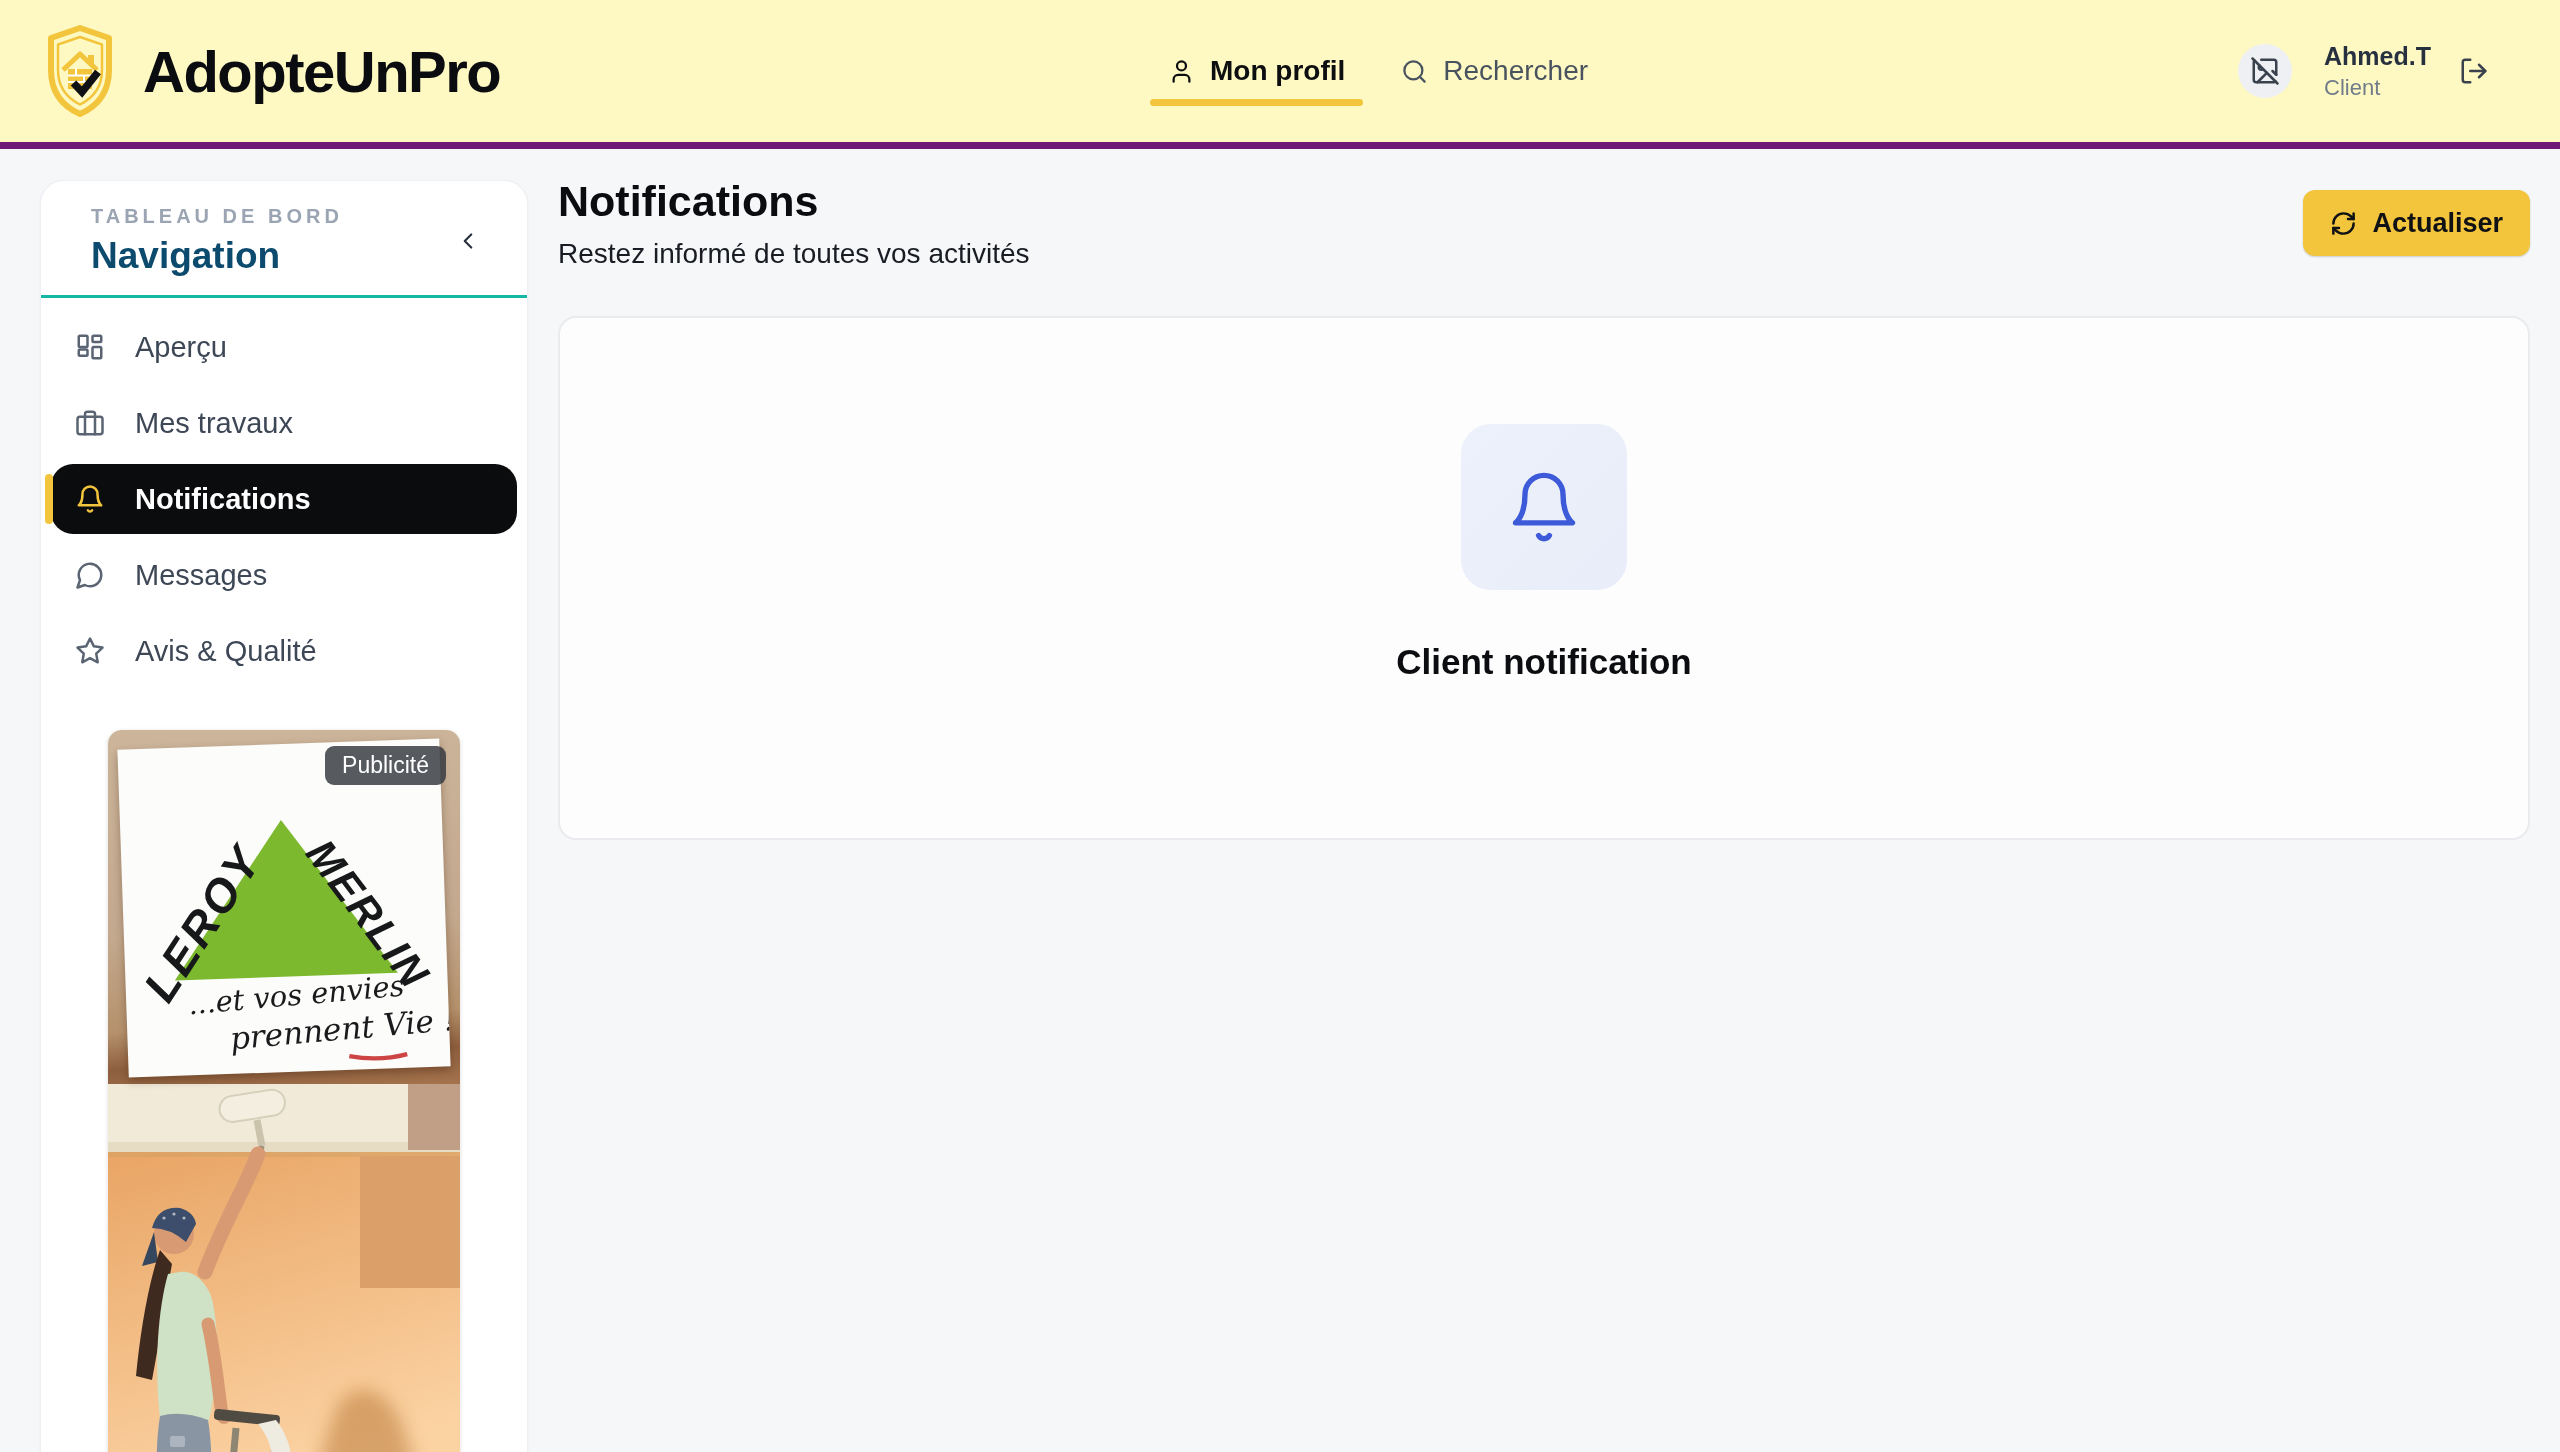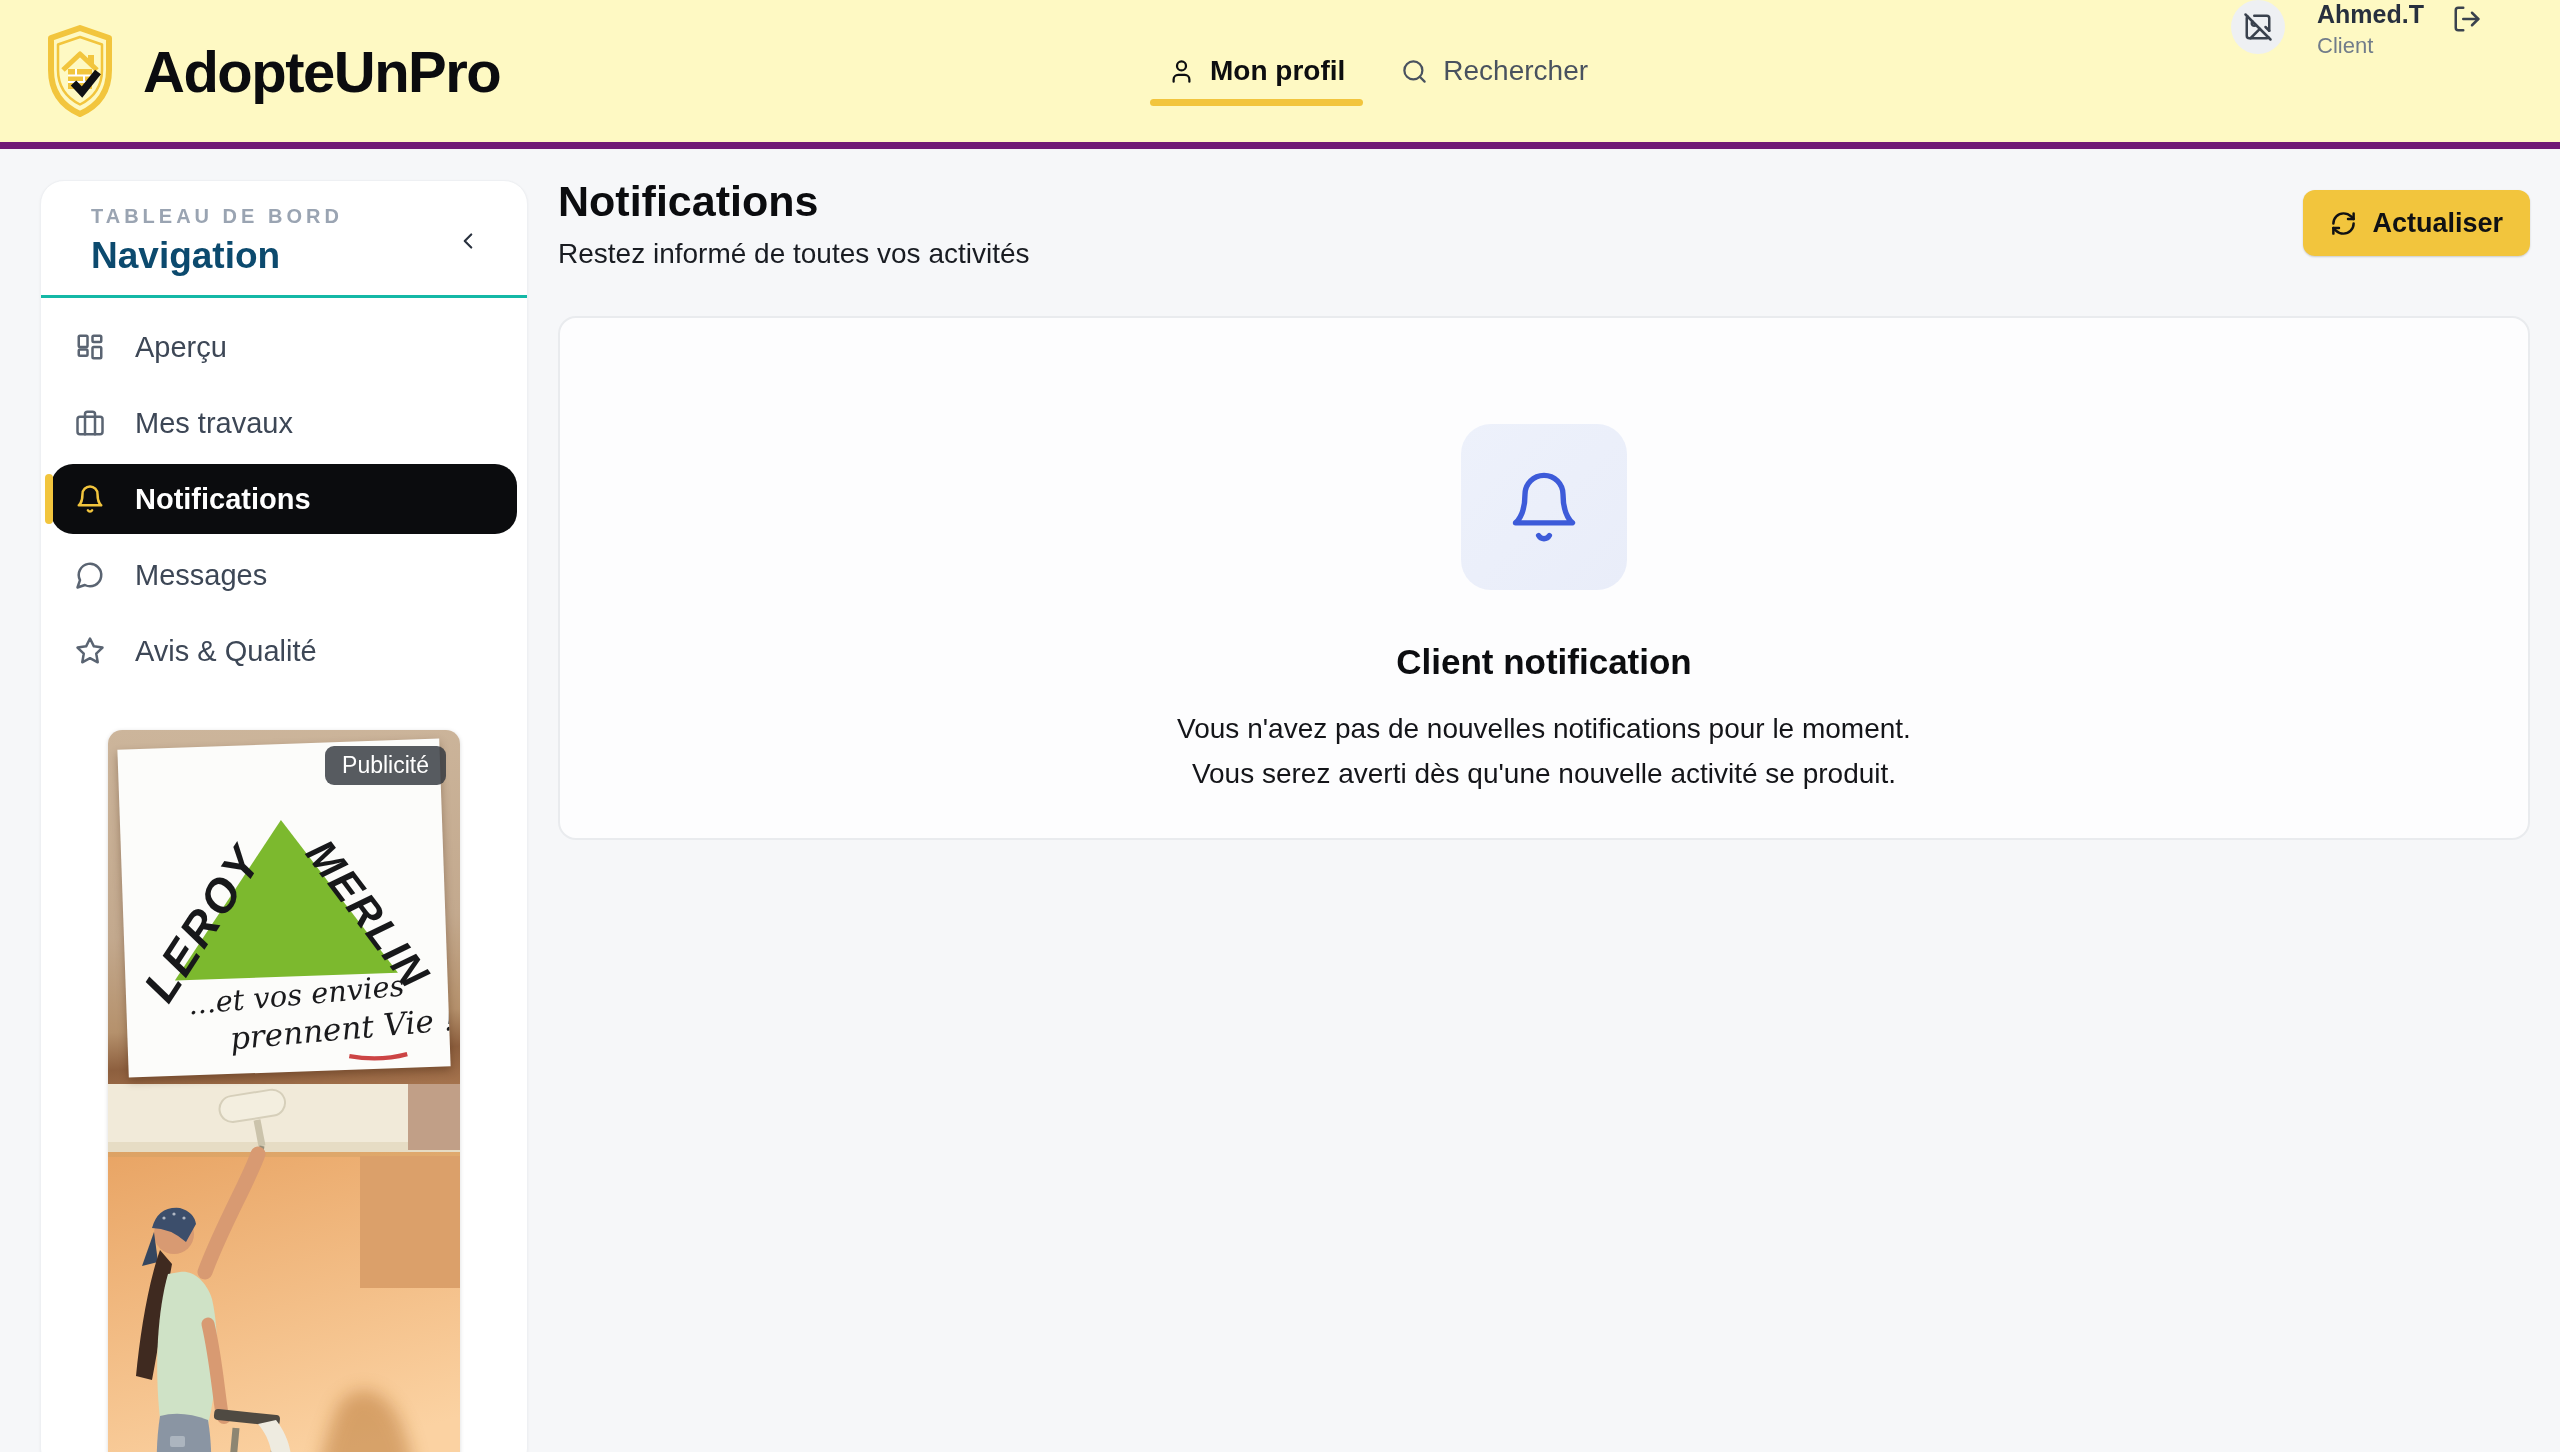--- a/index.html
+++ b/index.html
@@ -24,21 +24,21 @@
   }
   .brand{position:absolute;left:47px;top:0;height:100%;display:flex;align-items:center;gap:30px}
   .brand-name{font-size:58px;font-weight:800;letter-spacing:-1.5px;color:#0b0c0f}
   .tabs{position:absolute;left:1150px;top:0;height:100%;display:flex;gap:20px}
   .tab{position:relative;display:flex;align-items:center;gap:15px;padding:0 18px;
        font-size:28px;font-weight:500;color:#49525f;cursor:pointer;background:none;border:none}
   .tab .t-icon{width:27px;height:27px}
   .tab.active{color:#0d0e10;font-weight:700}
   .tab.active::after{content:"";position:absolute;left:0;right:0;bottom:36px;height:7px;
        border-radius:4px;background:var(--gold)}
-  .userbox{position:absolute;right:74px;top:0;height:100%;display:flex;align-items:flex-start}
+  .userbox{position:absolute;right:67px;top:0;height:100%;display:flex;align-items:center}
   .avatar{width:54px;height:54px;border-radius:50%;background:#eef0f3;display:flex;
        align-items:center;justify-content:center;color:#3a424e;cursor:pointer}
   .user-meta{margin-left:32px;margin-right:24px}
   .user-name{font-size:25px;font-weight:600;color:#27303e}
   .user-role{font-size:22px;color:#717c8a;margin-top:4px}
   .logout{background:none;border:none;color:#3a424e;cursor:pointer;padding:4px}
 
   
   .sidebar{
     position:absolute;left:40px;top:180px;width:488px;height:1292px;background:#fff;
@@ -304,18 +304,14 @@
   <section class="empty-card">
     <div class="bell-tile">
       <span>
         <svg viewBox="0 0 24 24" width="76" height="76" fill="none" stroke="currentColor" stroke-width="1.7" stroke-linecap="round" stroke-linejoin="round">
             <path d="M6 8a6 6 0 0 1 12 0c0 7 3 9 3 9H3s3-2 3-9"></path>
             <path d="M10.3 21a1.94 1.94 0 0 0 3.4 0"></path>
           </svg>
       </span>
     </div>
     <h2 class="empty-title">Client notification</h2>
-    <p class="empty-text">
-      <span>Vous n'avez pas de nouvelles notifications pour le moment.</span><br>
-      <span>Vous serez averti dès qu'une nouvelle activité se produit.</span>
-    </p>
   </section>
 </main>
 
 </body></html>

